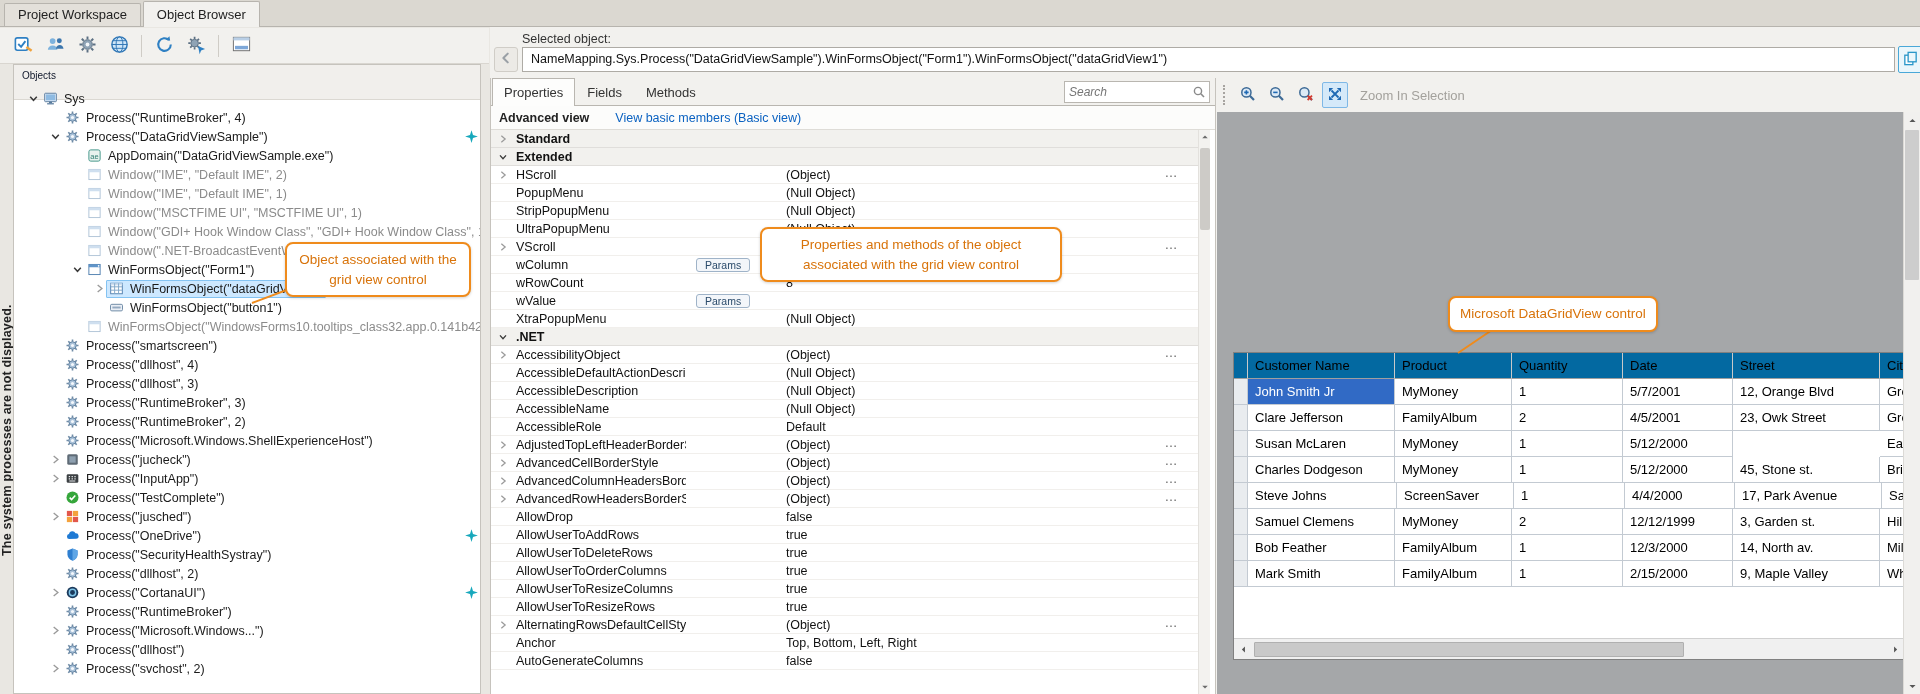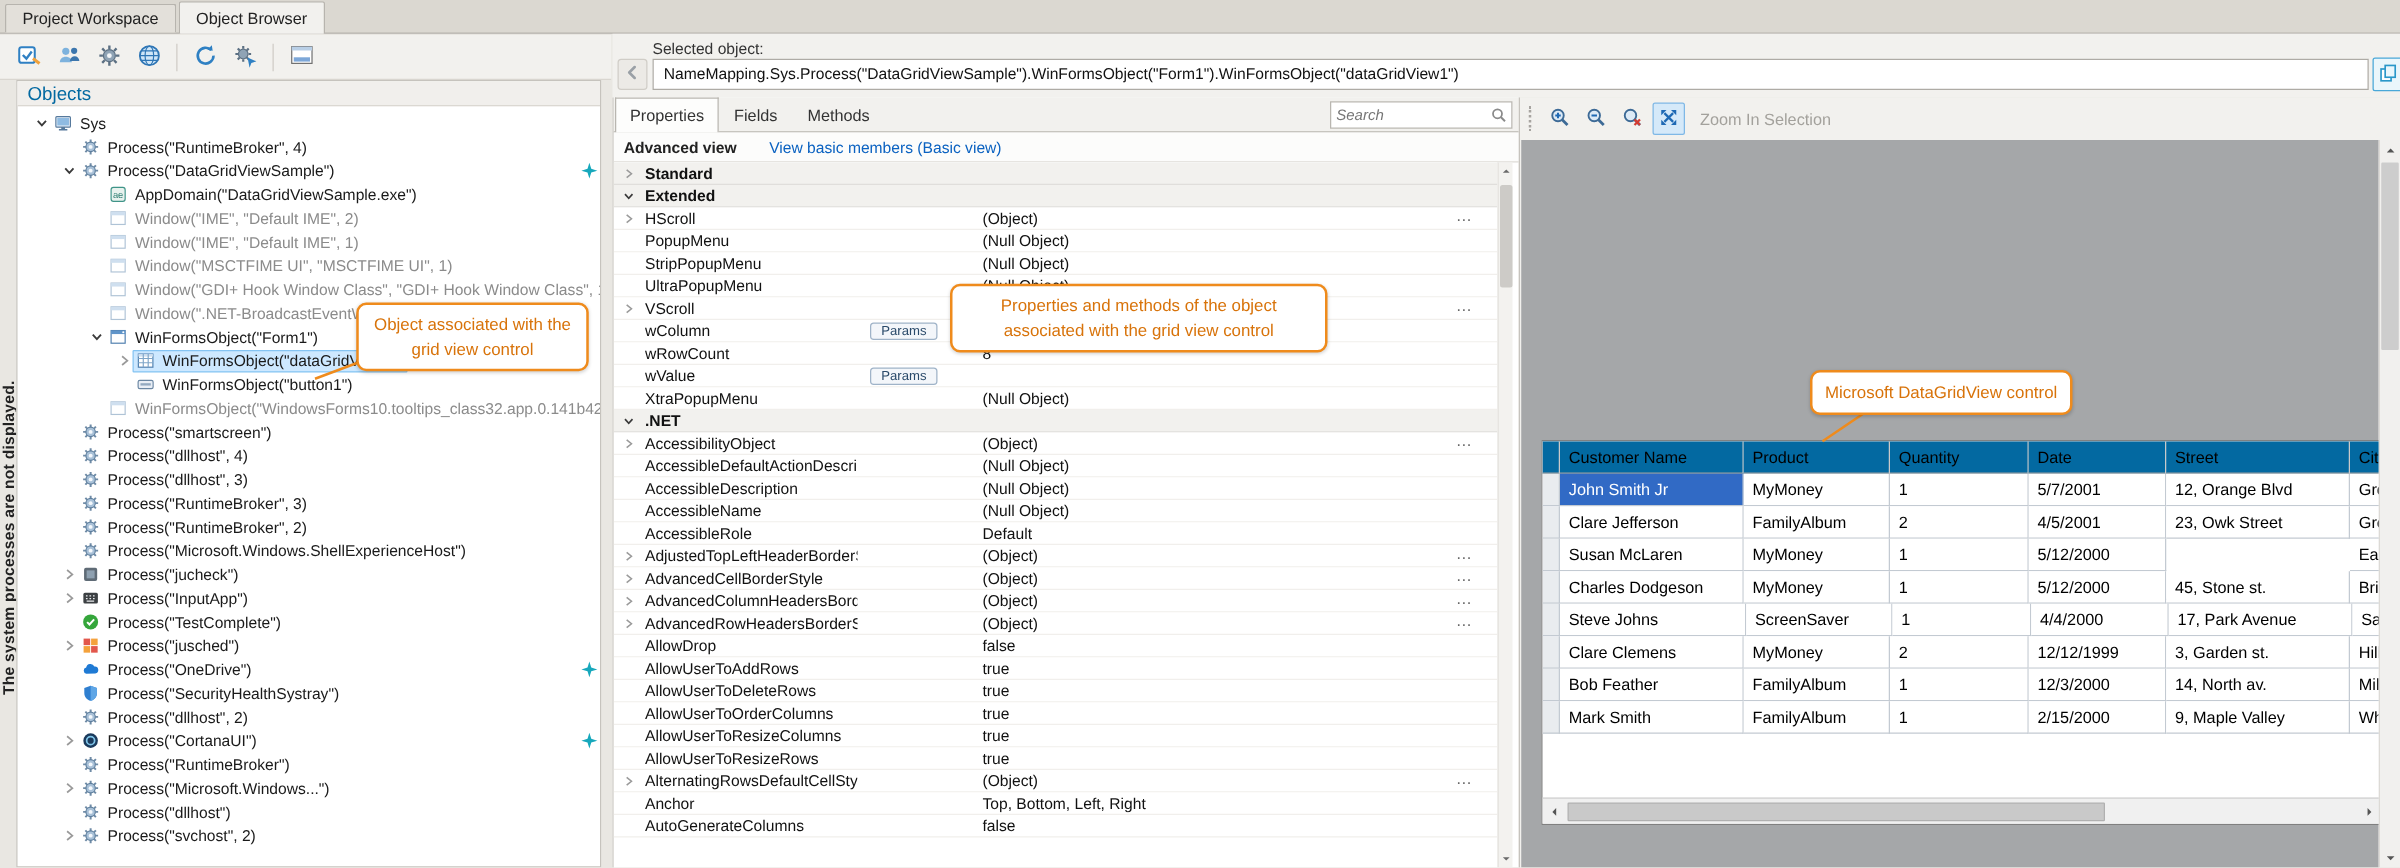--- a/index.html
+++ b/index.html
@@ -35,22 +35,22 @@
     border:1px solid #49a8d8;display:flex;align-items:center;justify-content:center;border-radius:2px}
   #copy-btn svg{width:17px;height:17px}
 
   
   #side-note{position:absolute;left:0;top:556px;font-size:12.5px;font-weight:bold;color:#222;
     white-space:nowrap;transform:rotate(-90deg);transform-origin:0 0;letter-spacing:.2px}
 
   
   #objects-panel{position:absolute;left:13px;top:64px;width:468px;height:630px;background:#fff;
     border:1px solid #c6c3bd}
-  #objects-header{height:20px;background:#f1efec;border-bottom:1px solid #dbd8d2;font-size:15px;
-    color:#0369a1;line-height:21px;padding-left:8px}
+  #objects-header{height:35px;background:#f1efec;border-bottom:1px solid #dbd8d2;font-size:10px;
+    color:#0f172a;line-height:21px;padding-left:8px}
   #tree{position:absolute;left:0;top:23px;right:0;bottom:0;overflow:hidden;padding-top:1px}
   .trow{position:relative;height:19px;display:flex;align-items:center;white-space:nowrap;
     font-size:12.5px;color:#1a1a1a}
   .trow.gray .tlabel{color:#8b8b8b}
   .trow.gray .ticon{opacity:.55}
   .texp{width:14px;height:14px;flex:none;display:inline-flex;align-items:center;justify-content:center}
   .texp svg{width:11px;height:11px}
   .tbody{display:inline-flex;align-items:center;height:18px;padding:0 3px 0 1px;border:1px solid transparent;border-radius:1px}
   .tbody.sel{background:#cde8ff;border-color:#84c3f2}
   .ticon{width:17px;height:16px;flex:none;display:inline-flex;align-items:center;justify-content:center;margin-right:5px}
@@ -1017,21 +1017,21 @@
               <span class="dg-cell dg-rowhead" style="width: 14px;"></span>
               <span class="dg-cell" style="width: 149px;">Steve Johns</span>
               <span class="dg-cell" style="width: 117px;">ScreenSaver</span>
               <span class="dg-cell" style="width: 111px;">1</span>
               <span class="dg-cell" style="width: 110px;">4/4/2000</span>
               <span class="dg-cell" style="width: 147px;">17, Park Avenue</span>
               <span class="dg-cell" style="width: 160px;">Salmo</span>
             </div>
             <div class="dg-row">
               <span class="dg-cell dg-rowhead" style="width: 14px;"></span>
-              <span class="dg-cell" style="width: 147px;">Clare Clemens</span>
+              <span class="dg-cell" style="width: 147px;">Samuel Clemens</span>
               <span class="dg-cell" style="width: 117px;">MyMoney</span>
               <span class="dg-cell" style="width: 111px;">2</span>
               <span class="dg-cell" style="width: 110px;">12/12/1999</span>
               <span class="dg-cell" style="width: 147px;">3, Garden st.</span>
               <span class="dg-cell" style="width: 160px;">Hillsbc</span>
             </div>
             <div class="dg-row">
               <span class="dg-cell dg-rowhead" style="width: 14px;"></span>
               <span class="dg-cell" style="width: 147px;">Bob Feather</span>
               <span class="dg-cell" style="width: 117px;">FamilyAlbum</span>

